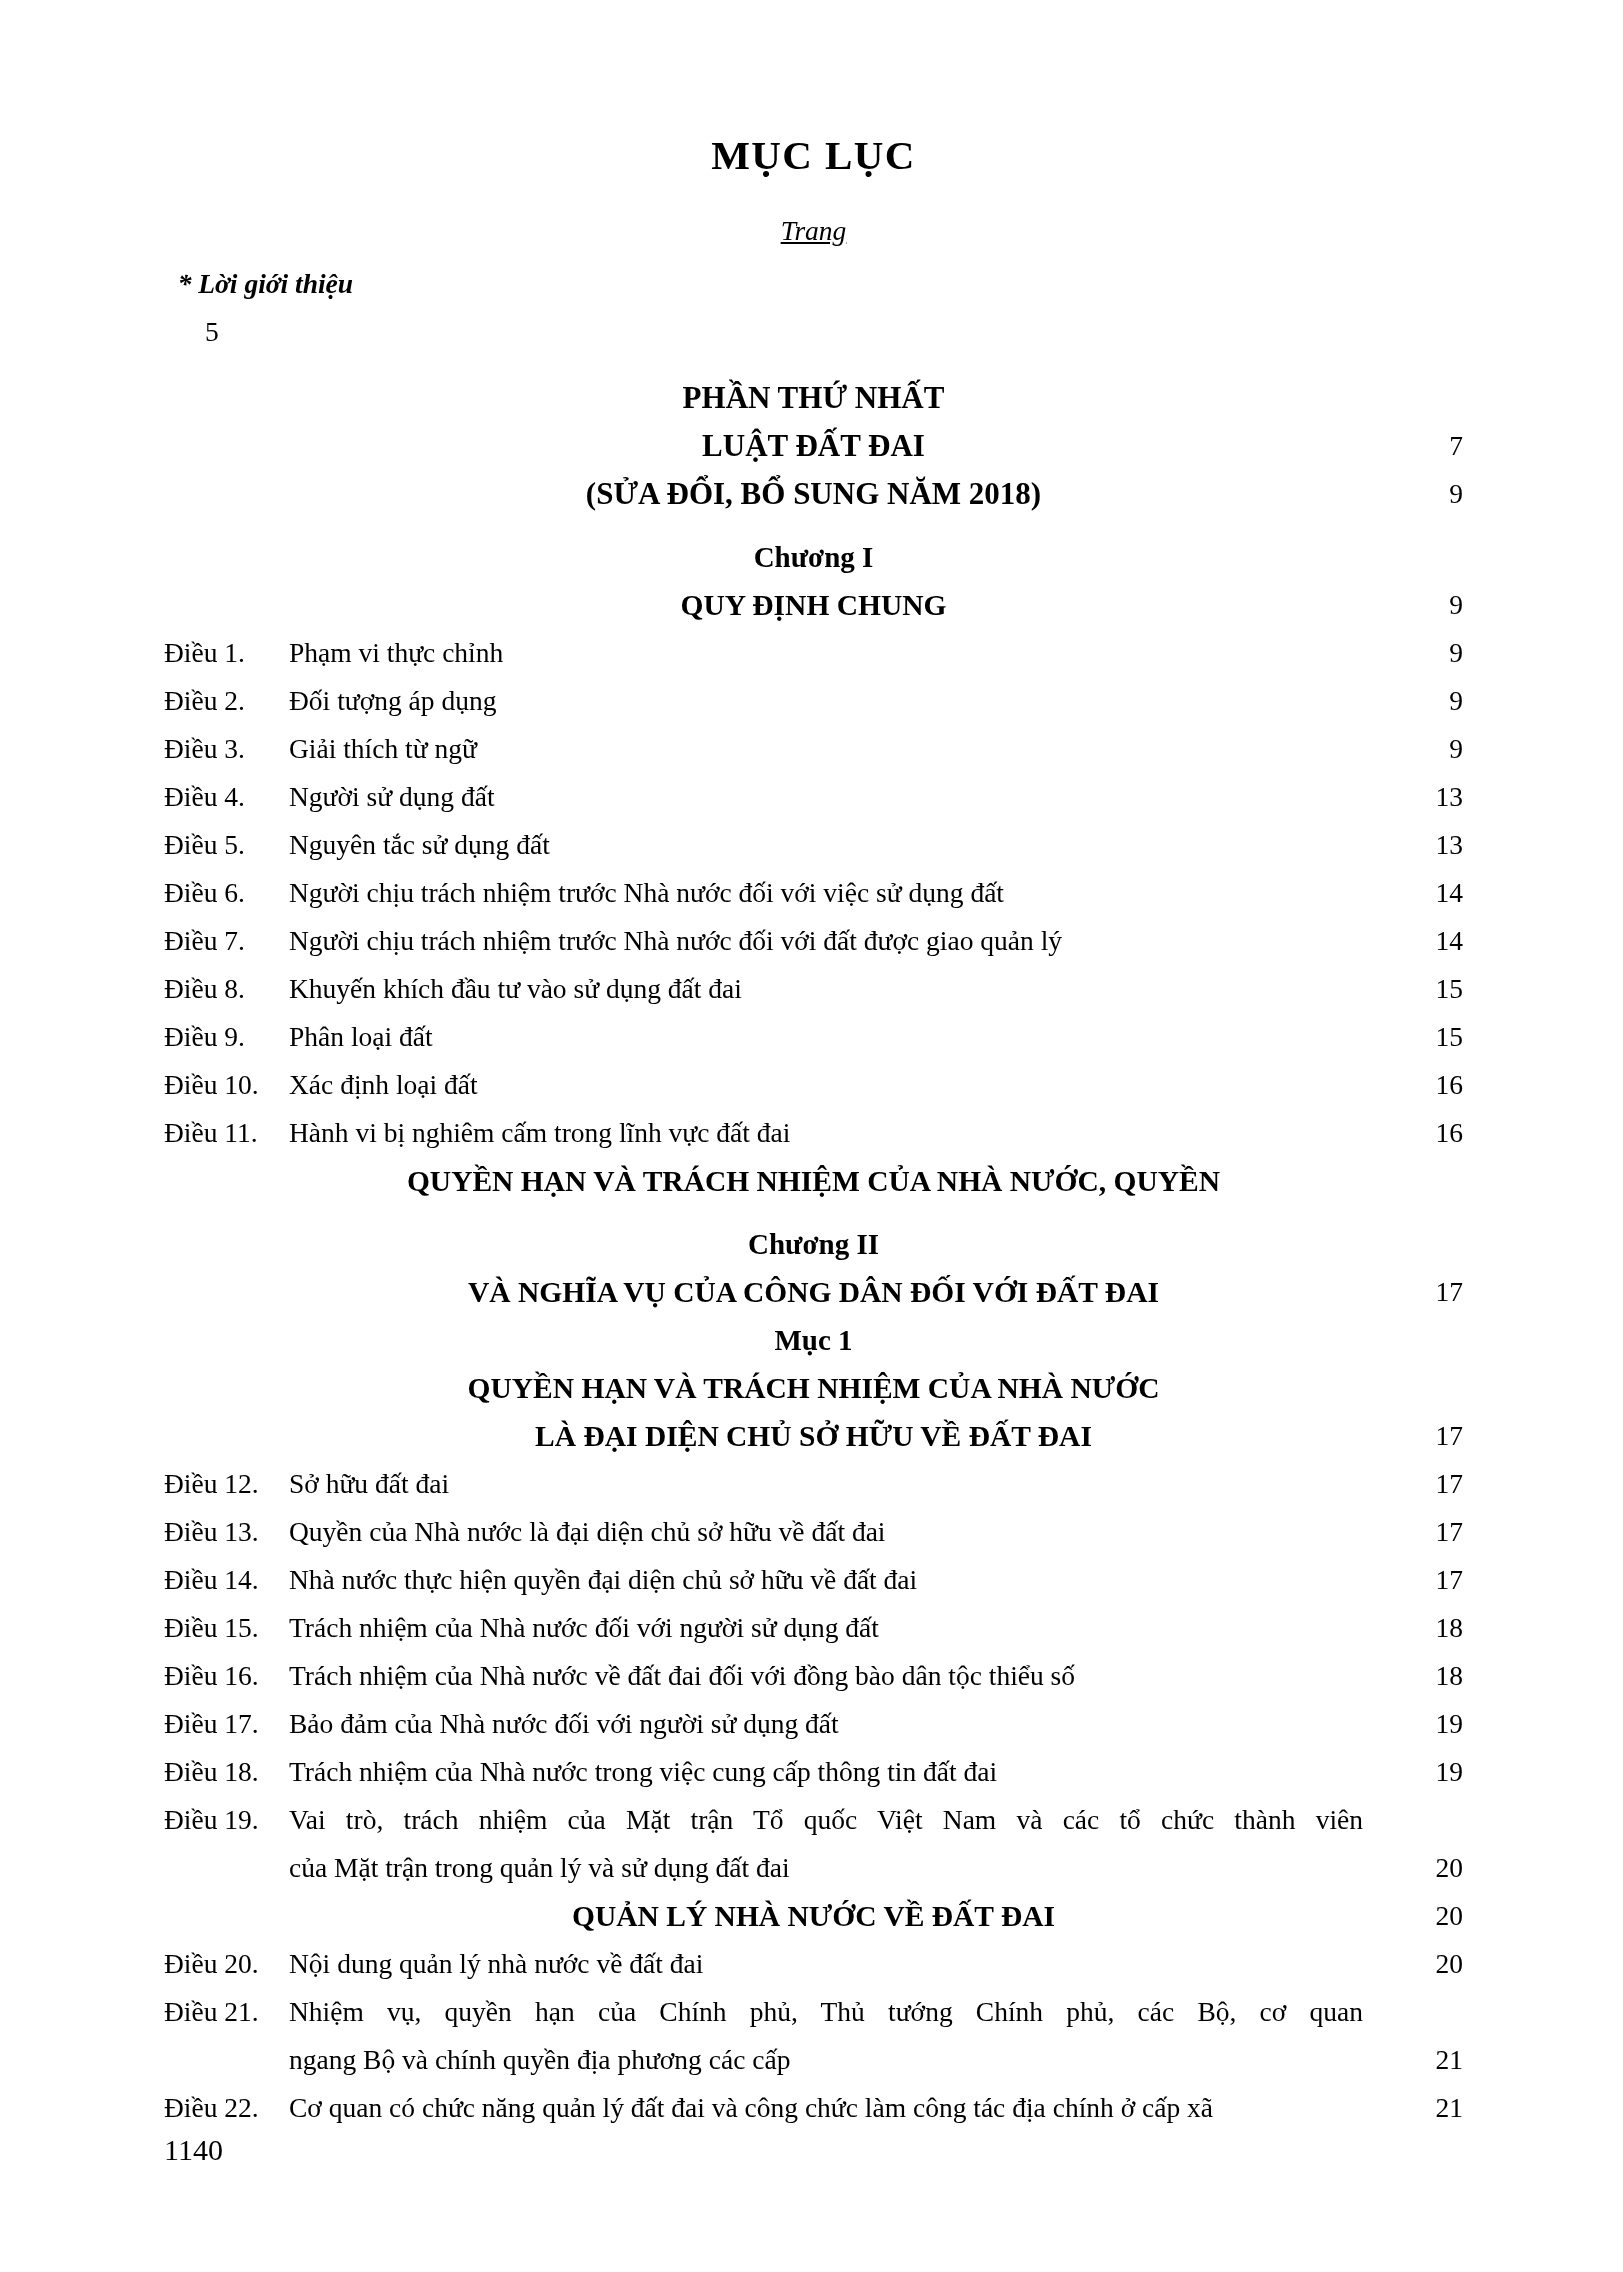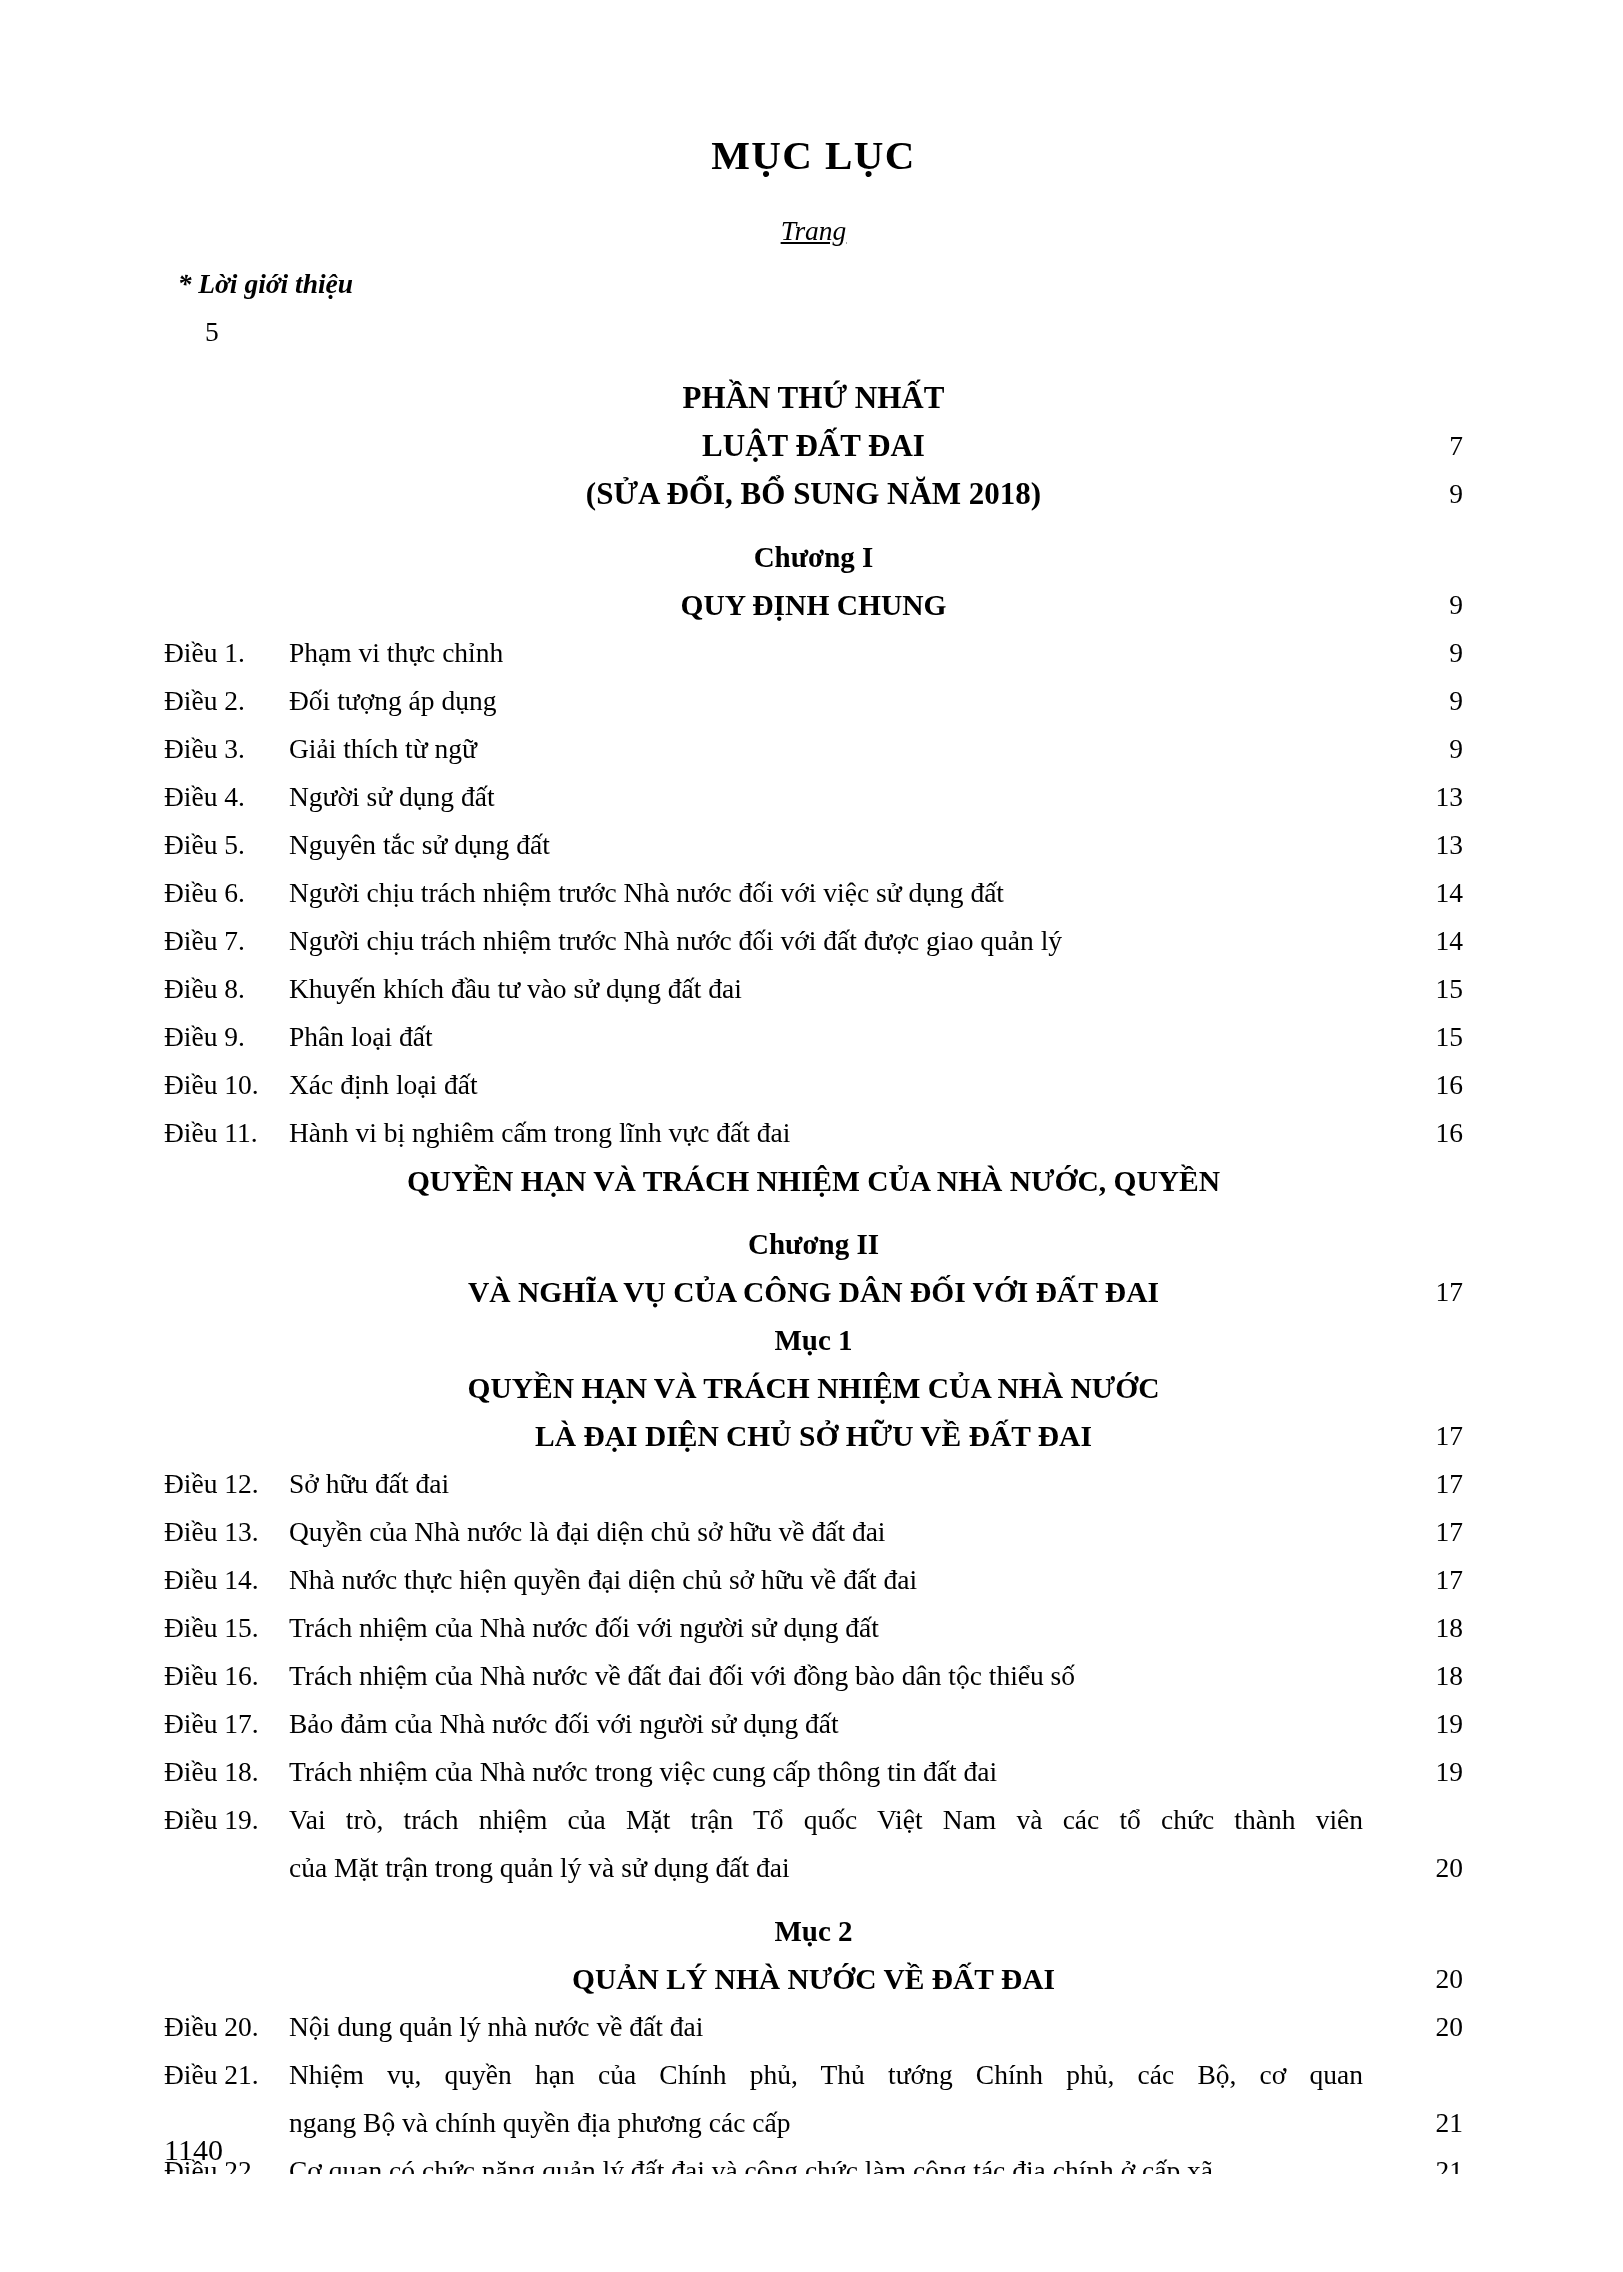--- a/index.html
+++ b/index.html
@@ -221,23 +221,20 @@
     <span class="num">Điều 19.</span>
     <div class="body2">
       <div class="l1 justify-line">Vai trò, trách nhiệm của Mặt trận Tổ quốc Việt Nam và các tổ chức thành viên</div>
       <div class="line2row">
         <span class="l2">của Mặt trận trong quản lý và sử dụng đất đai</span>
         <span class="pg">20</span>
       </div>
     </div>
   </div>
 
-  <div class="row centerrow mt-chap">
-    <div class="h-chap">Mục 2</div>
-  </div>
   <div class="row centerrow">
     <div class="h-sec">QUẢN LÝ NHÀ NƯỚC VỀ ĐẤT ĐAI</div>
     <span class="pg pg-abs">20</span>
   </div>
 
   <div class="row flexrow">
     <span class="num">Điều 20.</span>
     <span class="title">Nội dung quản lý nhà nước về đất đai</span>
     <span class="pg">20</span>
   </div>

